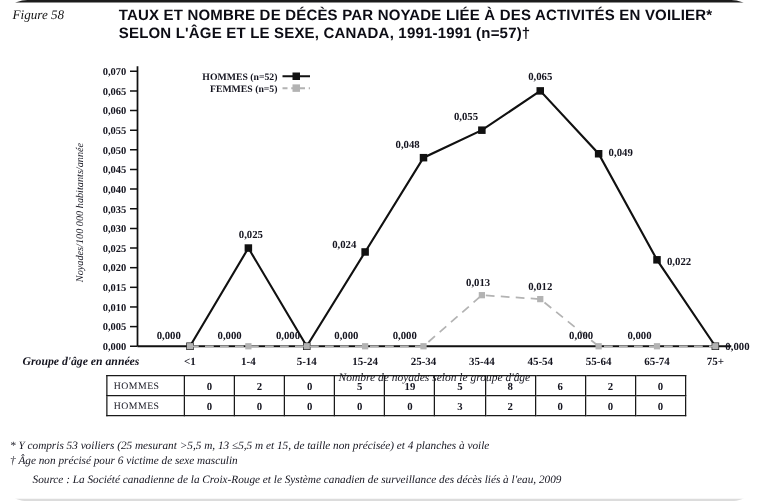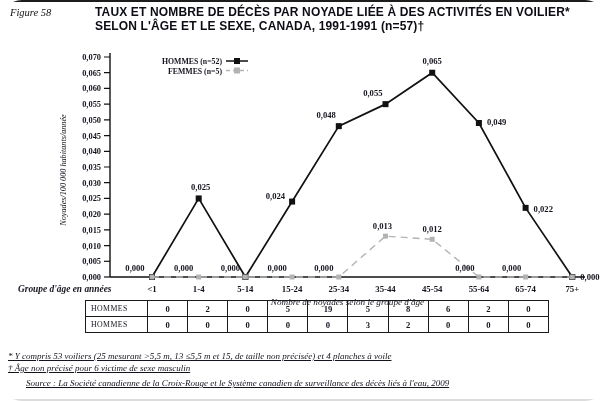--- a/index.html
+++ b/index.html
@@ -15,21 +15,21 @@
   #chart-wrap{position:absolute;left:0;top:46px;width:607px;height:262px;}
   svg text{font-family:"Liberation Serif",serif;fill:#14141f;}
   .counts-table{position:absolute;left:85px;top:300px;width:464px;border-collapse:collapse;
         table-layout:fixed;}
   .counts-table td{border:1px solid #1a1a1a;height:15px;padding:0;text-align:center;
         font-size:8.6px;font-weight:bold;font-family:"Liberation Serif",serif;color:#14141f;}
   .counts-table td.rowlabel{text-align:left;padding-left:5px;font-weight:normal;
         font-size:7.8px;letter-spacing:0.4px;}
   .counts-table{border:1.5px solid #1a1a1a;}
   .footnote{position:absolute;left:8px;width:592px;font-style:italic;font-size:9px;
-        color:#14141f;white-space:nowrap;text-decoration:underline;}
+        color:#14141f;white-space:nowrap;}
   .fn1{top:351px;} .fn2{top:363px;} .fnsrc{top:378px;margin-left:18px;}
 </style>
 </head>
 <body>
 
 <div id="page">
   <div class="scan-top"></div>
 
   <div class="figure-label">Figure 58</div>
 

